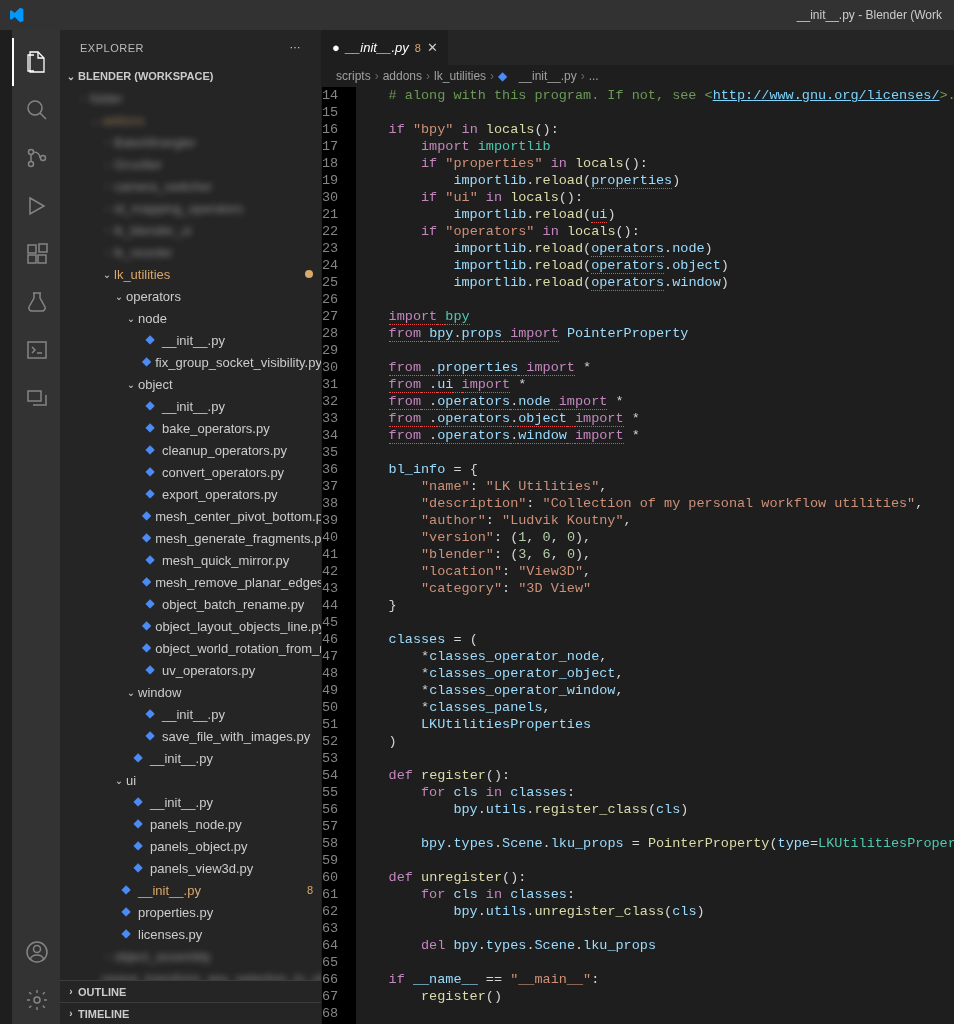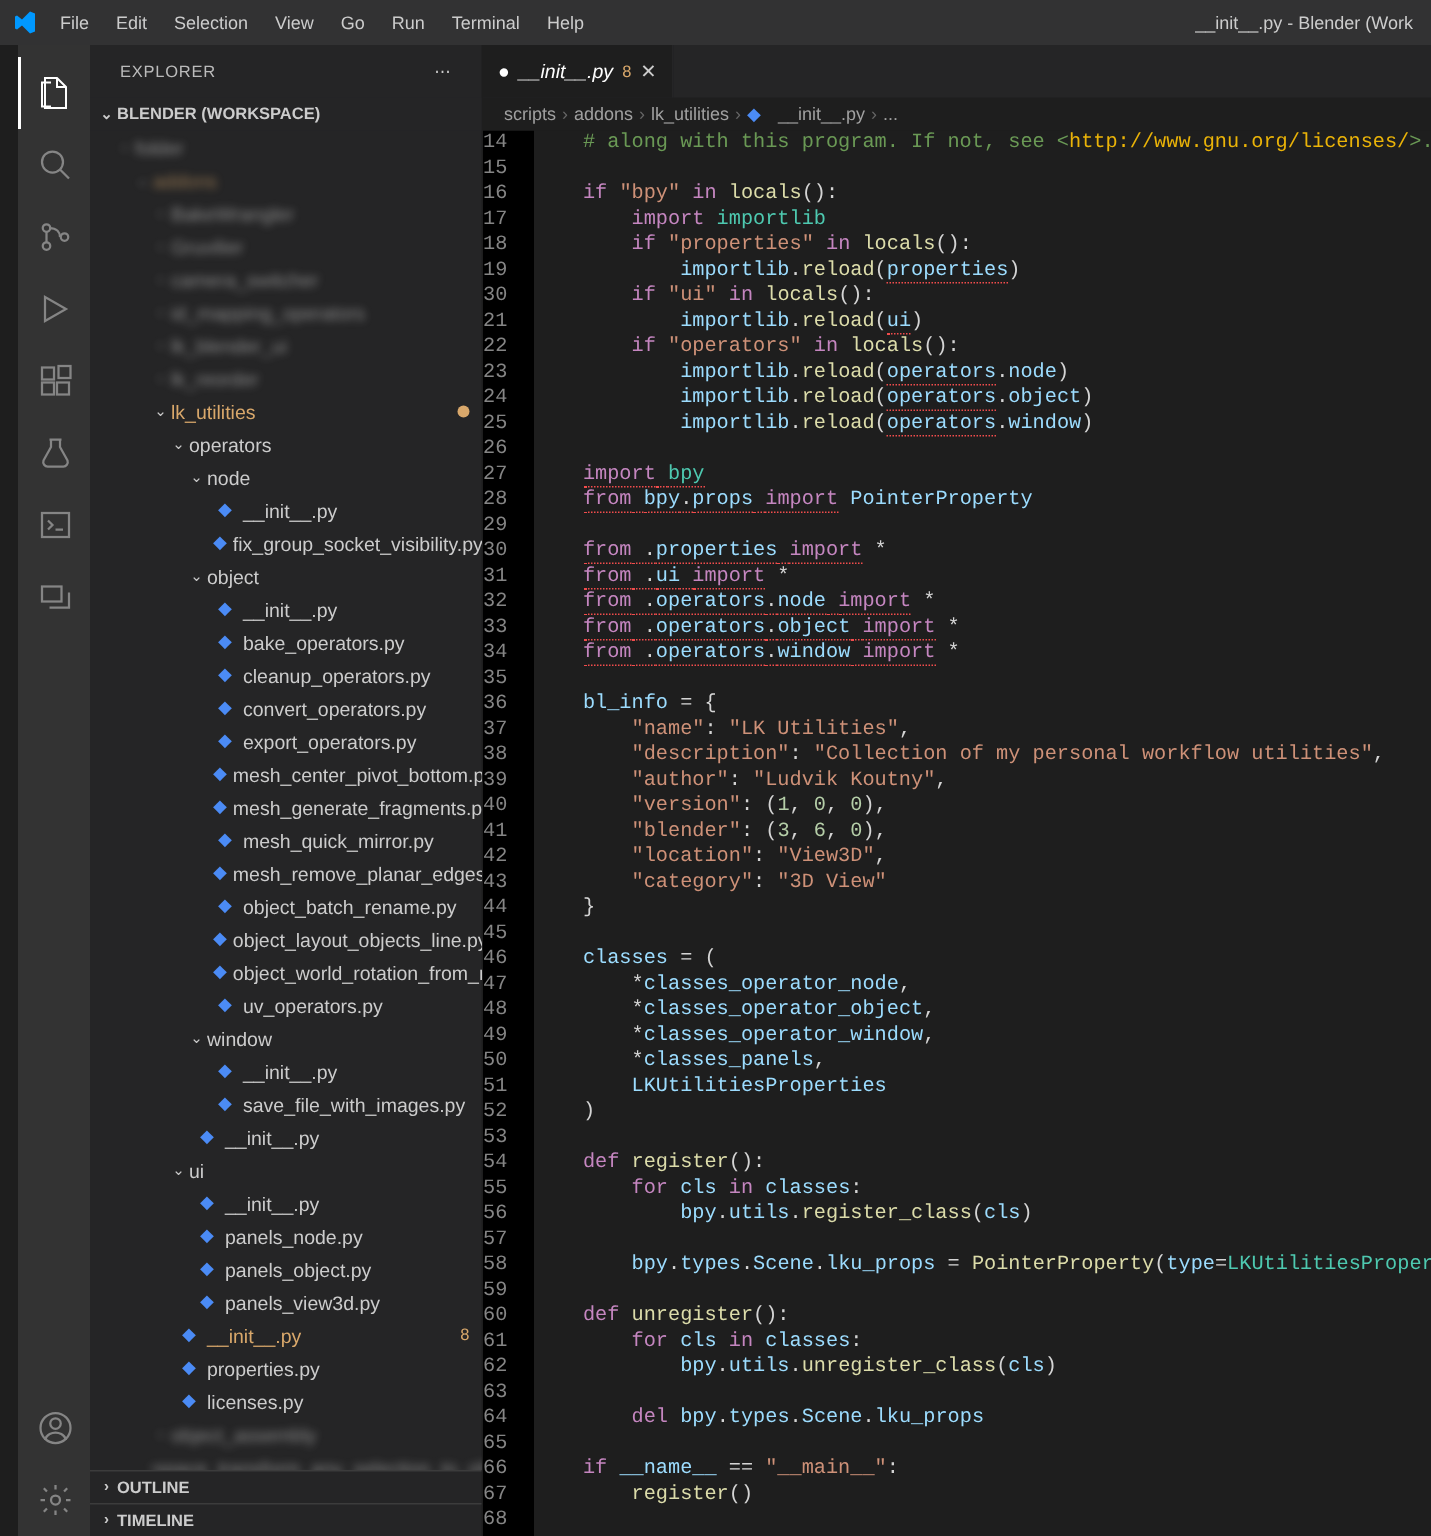--- a/index.html
+++ b/index.html
@@ -42,41 +42,31 @@
 .gutter div { height:17px; }
 .lines { flex:1; background:#1e1e1e; white-space:pre; color:#d4d4d4; }
 .lines div { height:17px; }
 .c-key { color:#c586c0; }
 .c-str { color:#ce9178; }
 .c-fn { color:#dcdcaa; }
 .c-num { color:#b5cea8; }
 .c-var { color:#9cdcfe; }
 .c-cls { color:#4ec9b0; }
 .c-com { color:#6a9955; }
-.c-link { color:#eab308; }
+.c-link { color:#7dd3fc; text-decoration:underline; }
 .c-err { border-bottom:1px dotted #f14c4c; }
 svg { display:block; }
 </style>
 </head>
 <body>
 
 <div class="titlebar">
   <svg class="logo" viewBox="0 0 24 24">
       <path fill="#0098ff" d="M23 3l-5-2-8 8-5-4-2 1v12l2 1 5-4 8 8 5-2V3z"></path>
     </svg>
-  <div class="menu">
-    <div class="menu-item">File</div>
-    <div class="menu-item">Edit</div>
-    <div class="menu-item">Selection</div>
-    <div class="menu-item">View</div>
-    <div class="menu-item">Go</div>
-    <div class="menu-item">Run</div>
-    <div class="menu-item">Terminal</div>
-    <div class="menu-item">Help</div>
-  </div>
   <div class="win-title">__init__.py - Blender (Work</div>
 </div>
 
 <div class="main">
   <div class="activitybar">
     <div class="icon active">
         <svg width="24" height="24" viewBox="0 0 24 24" fill="none" stroke="currentColor" stroke-width="1.3">
           <path d="M13 2H5v20h14V8z"></path>
           <path d="M13 2v6h6"></path>
           <path d="M9 5H3v16h6"></path>

